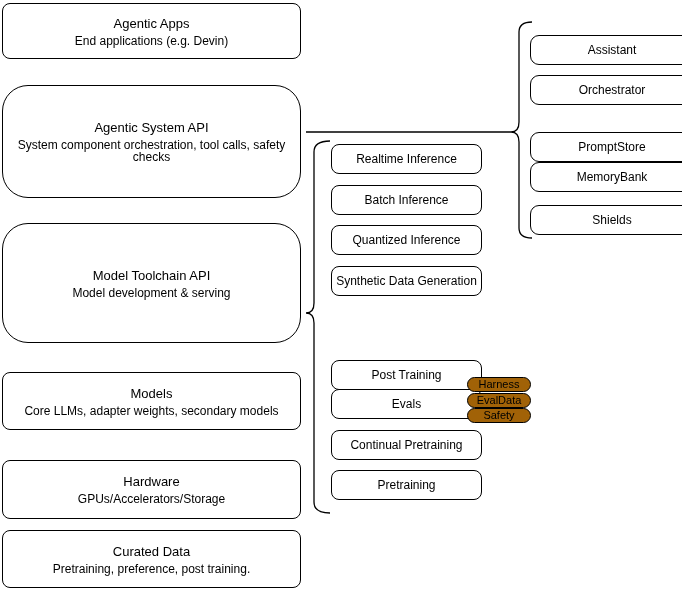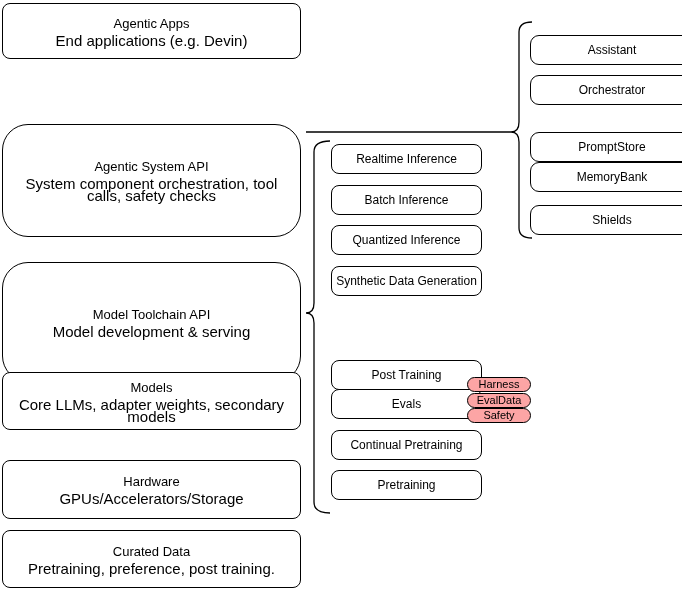--- a/index.html
+++ b/index.html
@@ -36,28 +36,28 @@
     text-align: center;
     z-index: 1;
   }
   .big {
     left: 2px;
     width: 299px;
     gap: 4px;
     padding: 0 8px;
   }
   .r12 { border-radius: 8px; }
-  .r26 { border-radius: 26px; margin-top: 39px; }
+  .r26 { border-radius: 26px; }
   .node-title {
     font-size: 13px;
     line-height: 15px;
     color: #000000;
   }
   .node-subtitle {
-    font-size: 15px;
+    font-size: 12px;
     line-height: 12px;
     color: #000000;
   }
   .mid {
     left: 331px;
     width: 151px;
     height: 30px;
     border-radius: 8px;
     font-size: 12px;
     white-space: nowrap;
@@ -71,21 +71,21 @@
     white-space: nowrap;
   }
   .pill {
     position: absolute;
     box-sizing: border-box;
     left: 467px;
     width: 64px;
     height: 15px;
     border: 1px solid #000000;
     border-radius: 8px;
-    background: #fca5a5;
+    background: #a16207;
     display: flex;
     align-items: center;
     justify-content: center;
     font-size: 11px;
     line-height: 13px;
     white-space: nowrap;
     z-index: 2;
   }
 </style>
 </head>

